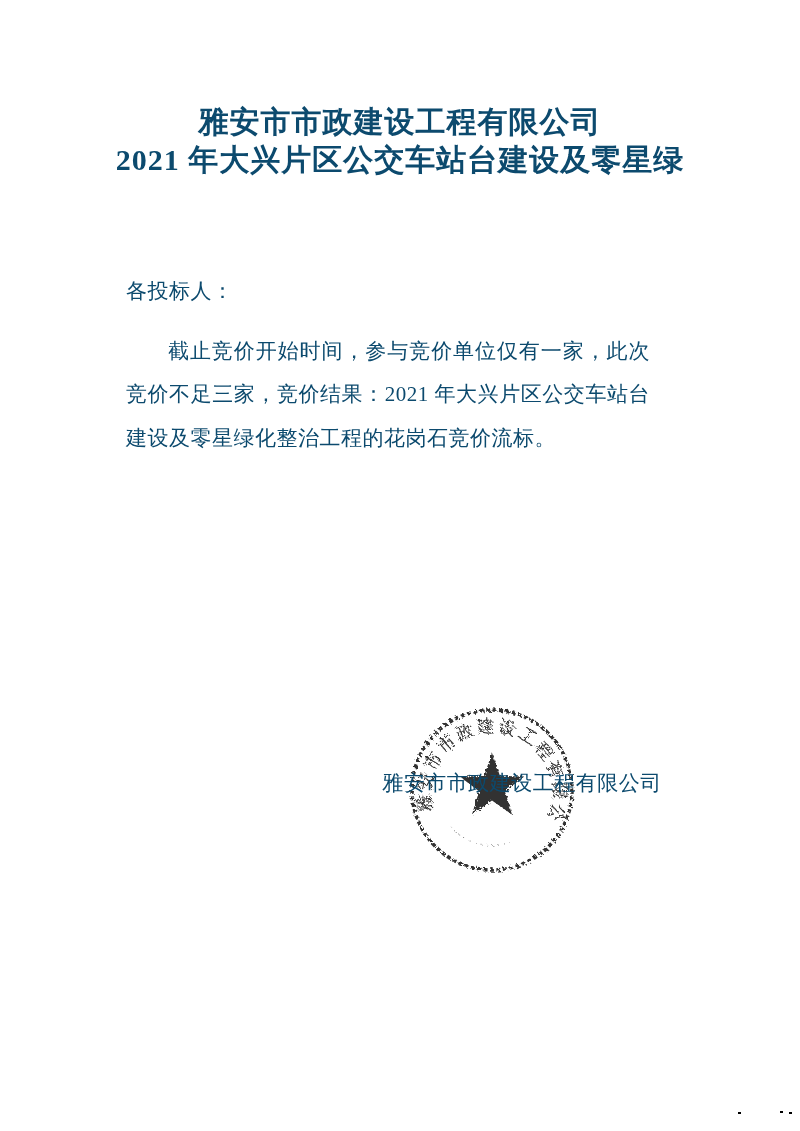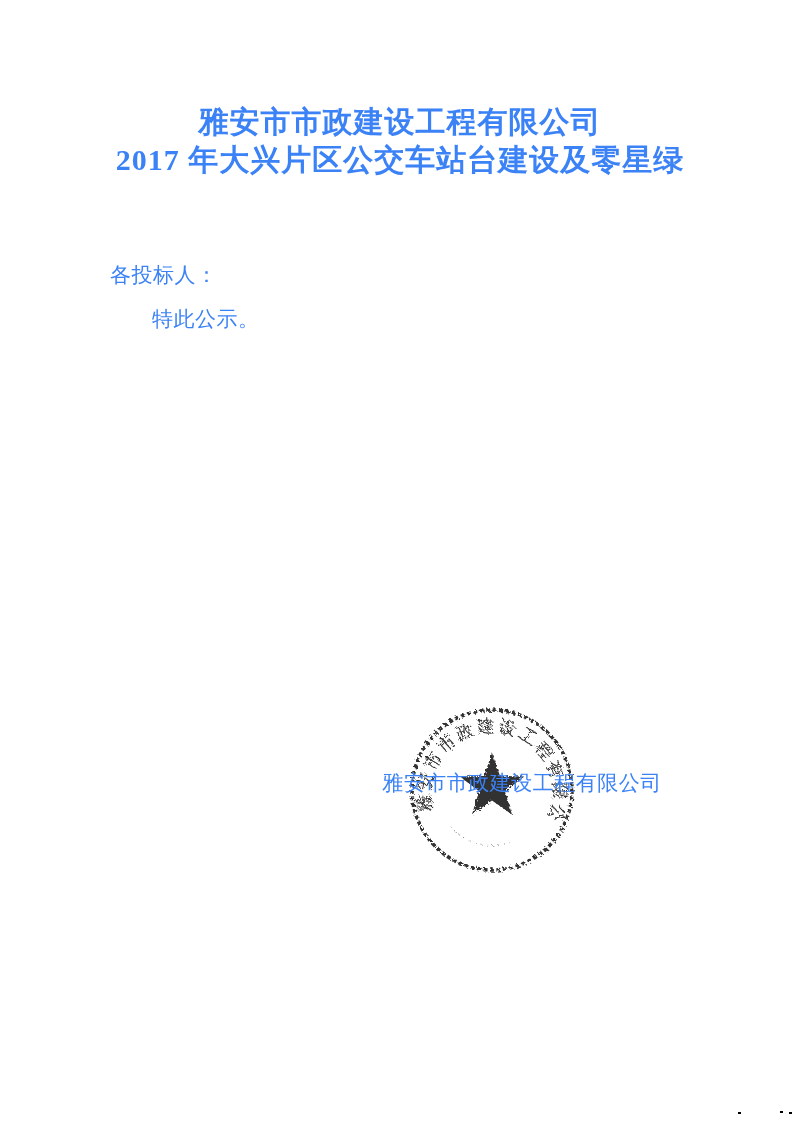--- a/index.html
+++ b/index.html
@@ -3,21 +3,21 @@
 <meta charset="utf-8">
 <style>
   html, body { margin: 0; padding: 0; }
   body { width: 800px; height: 1131px; overflow: hidden; }
 
   .page {
     position: relative;
     width: 800px;
     height: 1131px;
     background: #ffffff;
-    color: #3b82f6;
+    color: #0c4a6e;
     font-family: "Liberation Serif", "DejaVu Serif", serif;
   }
 
   .doc-title {
     position: absolute;
     top: 103px;
     left: 60px;
     width: 680px;
     text-align: center;
     font-size: 30px;
@@ -29,21 +29,21 @@
   .doc-body {
     position: absolute;
     top: 254px;
     left: 110px;
     width: 556px;
     font-size: 21px;
     line-height: 43.6px;
     text-align: justify;
     letter-spacing: 0.5px;
   }
-  .doc-body p { margin: 0; text-indent: 2em; }
+  .doc-body p { margin: 16px; text-indent: 2em; }
   .doc-body p.salutation { text-indent: 0; }
 
   .signature {
     position: absolute;
     top: 762px;
     left: 360px;
     width: 324px;
     text-align: center;
     font-size: 21px;
     line-height: 43px;
@@ -70,26 +70,26 @@
   .speck.s2 { left: 780px; top: 1111px; }
   .speck.s3 { left: 789px; top: 1112px; }
 </style>
 </head>
 <body>
 
 <div class="page">
 
   <div class="doc-title">
     <div>雅安市市政建设工程有限公司</div>
-    <div>2017 年大兴片区公交车站台建设及零星绿</div>
+    <div>2021 年大兴片区公交车站台建设及零星绿</div>
   </div>
 
   <div class="doc-body">
     <p class="salutation">各投标人：</p>
-    <p>特此公示。</p>
+    <p>截止竞价开始时间，参与竞价单位仅有一家，此次竞价不足三家，竞价结果：2021 年大兴片区公交车站台建设及零星绿化整治工程的花岗石竞价流标。</p>
   </div>
 
   <svg class="seal" viewBox="0 0 174 174" xmlns="http://www.w3.org/2000/svg">
     <defs>
       <filter id="rough" x="-15%" y="-15%" width="130%" height="130%">
         <feTurbulence type="fractalNoise" baseFrequency="0.45" numOctaves="2" seed="7" result="n"></feTurbulence>
         <feDisplacementMap in="SourceGraphic" in2="n" scale="5"></feDisplacementMap>
         <feGaussianBlur stdDeviation="0.35"></feGaussianBlur>
       </filter>
       <path id="arcTop" d="M 29,110 A 62,62 0 1 1 147,110" fill="none"></path>

